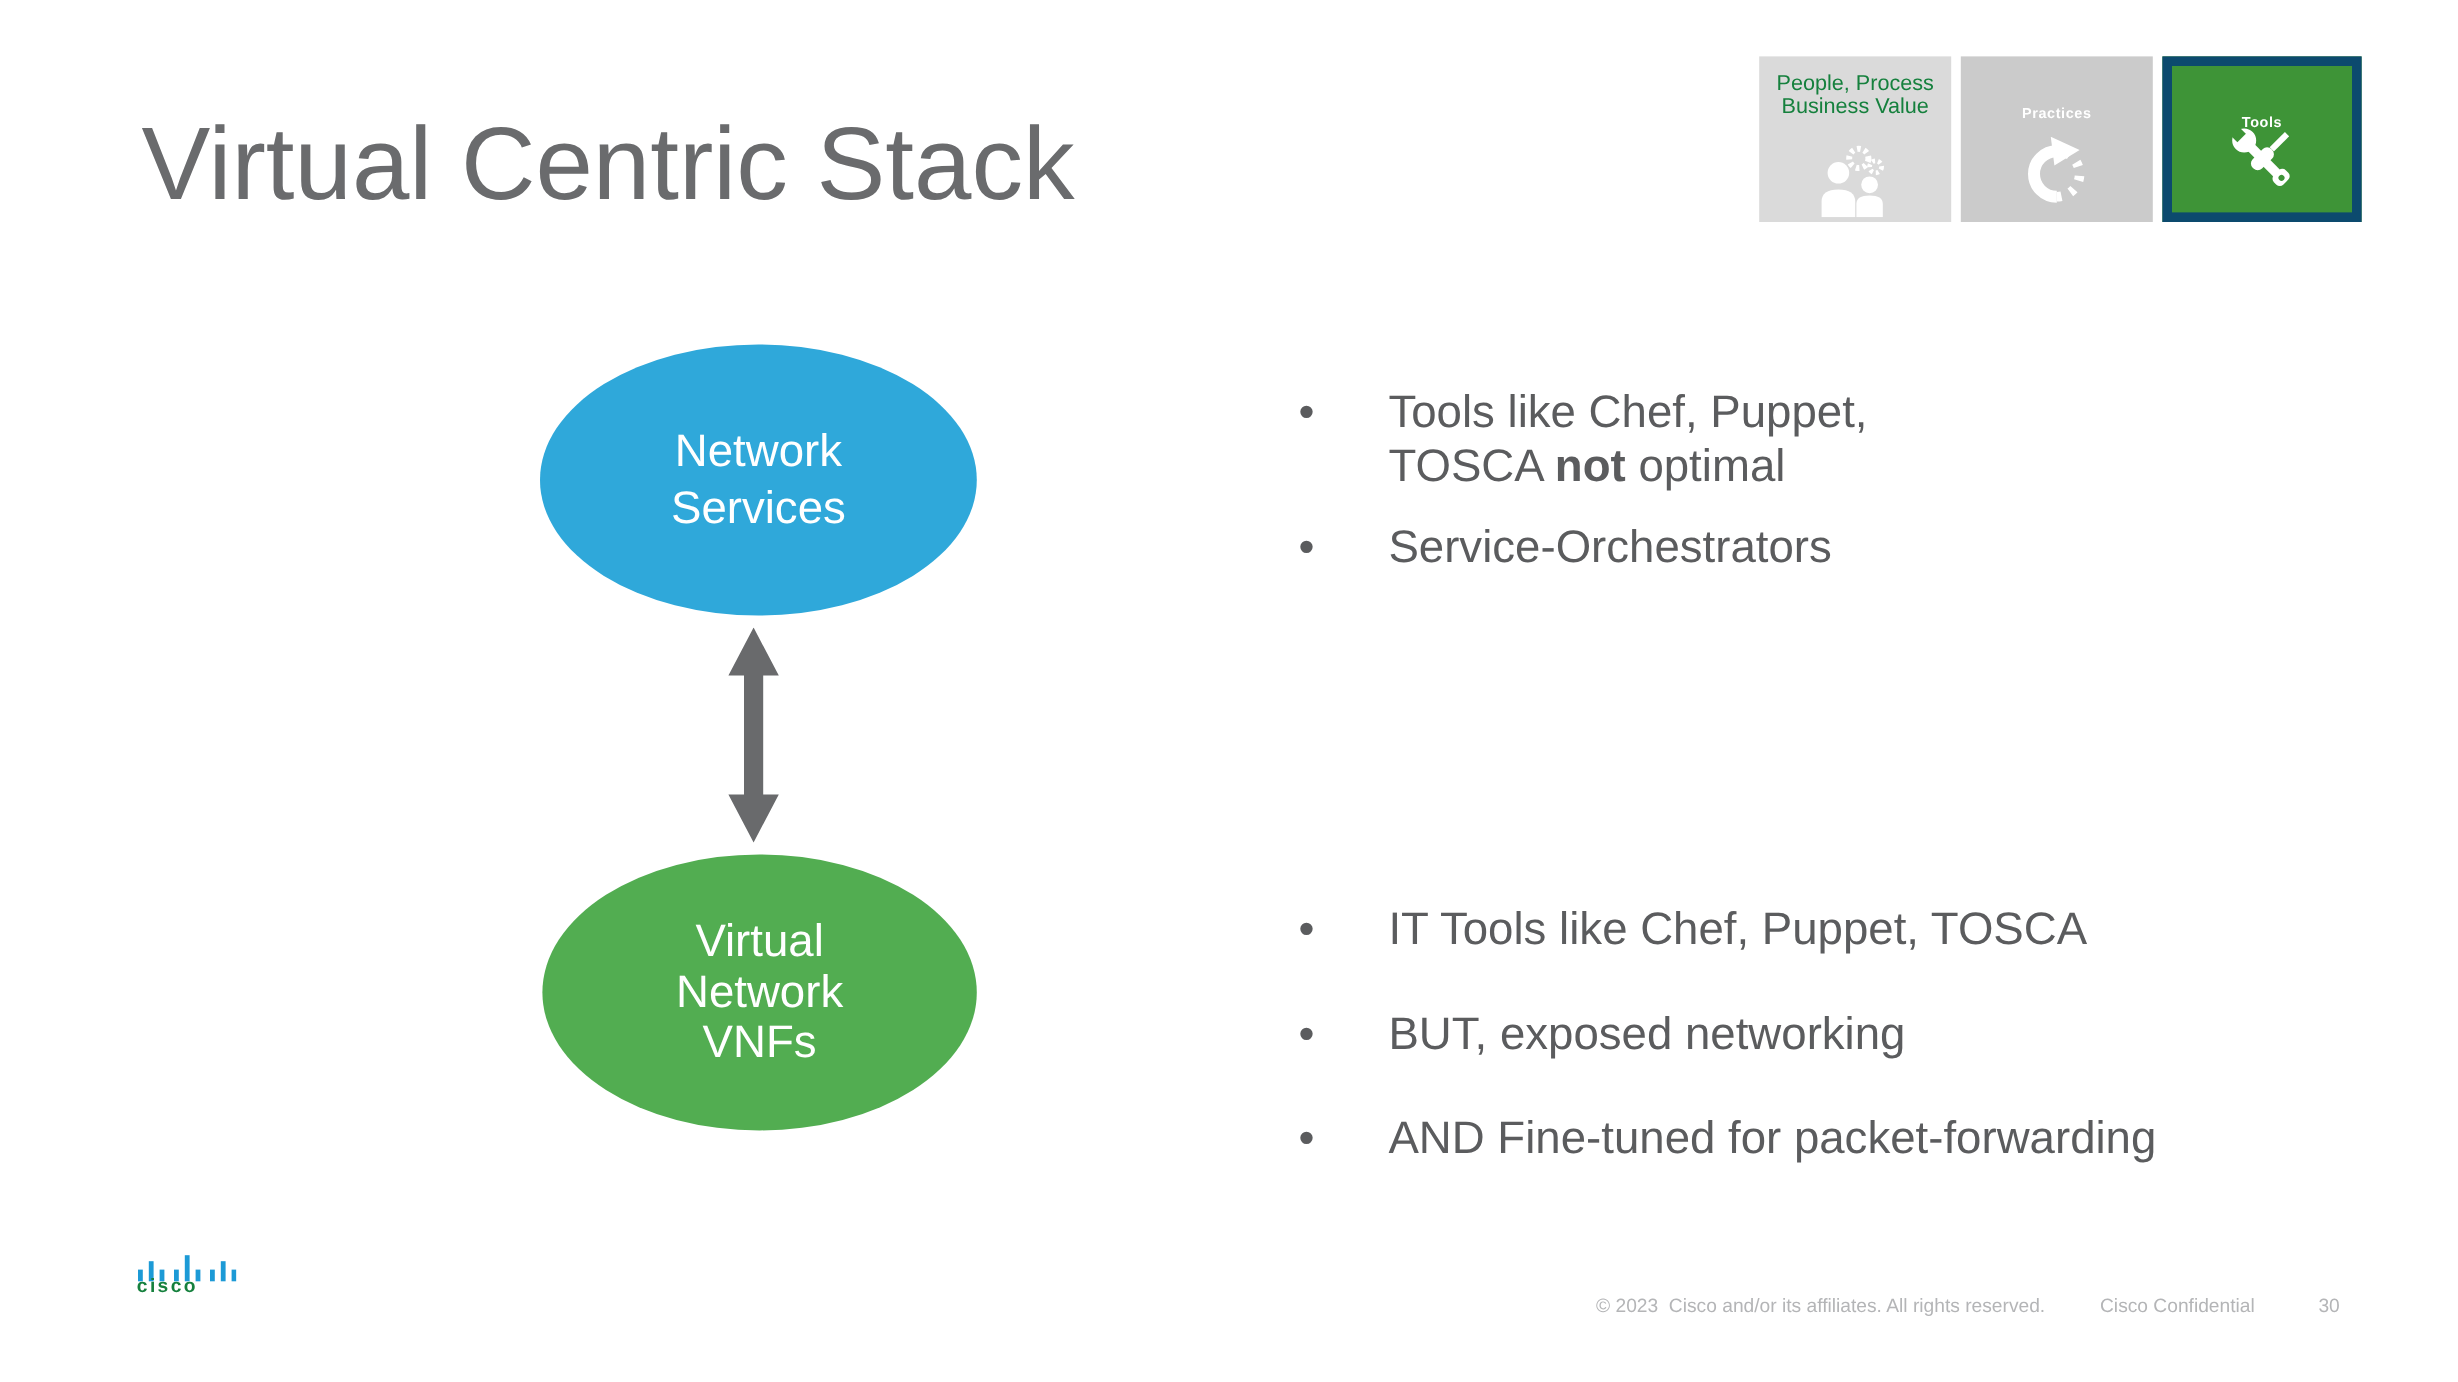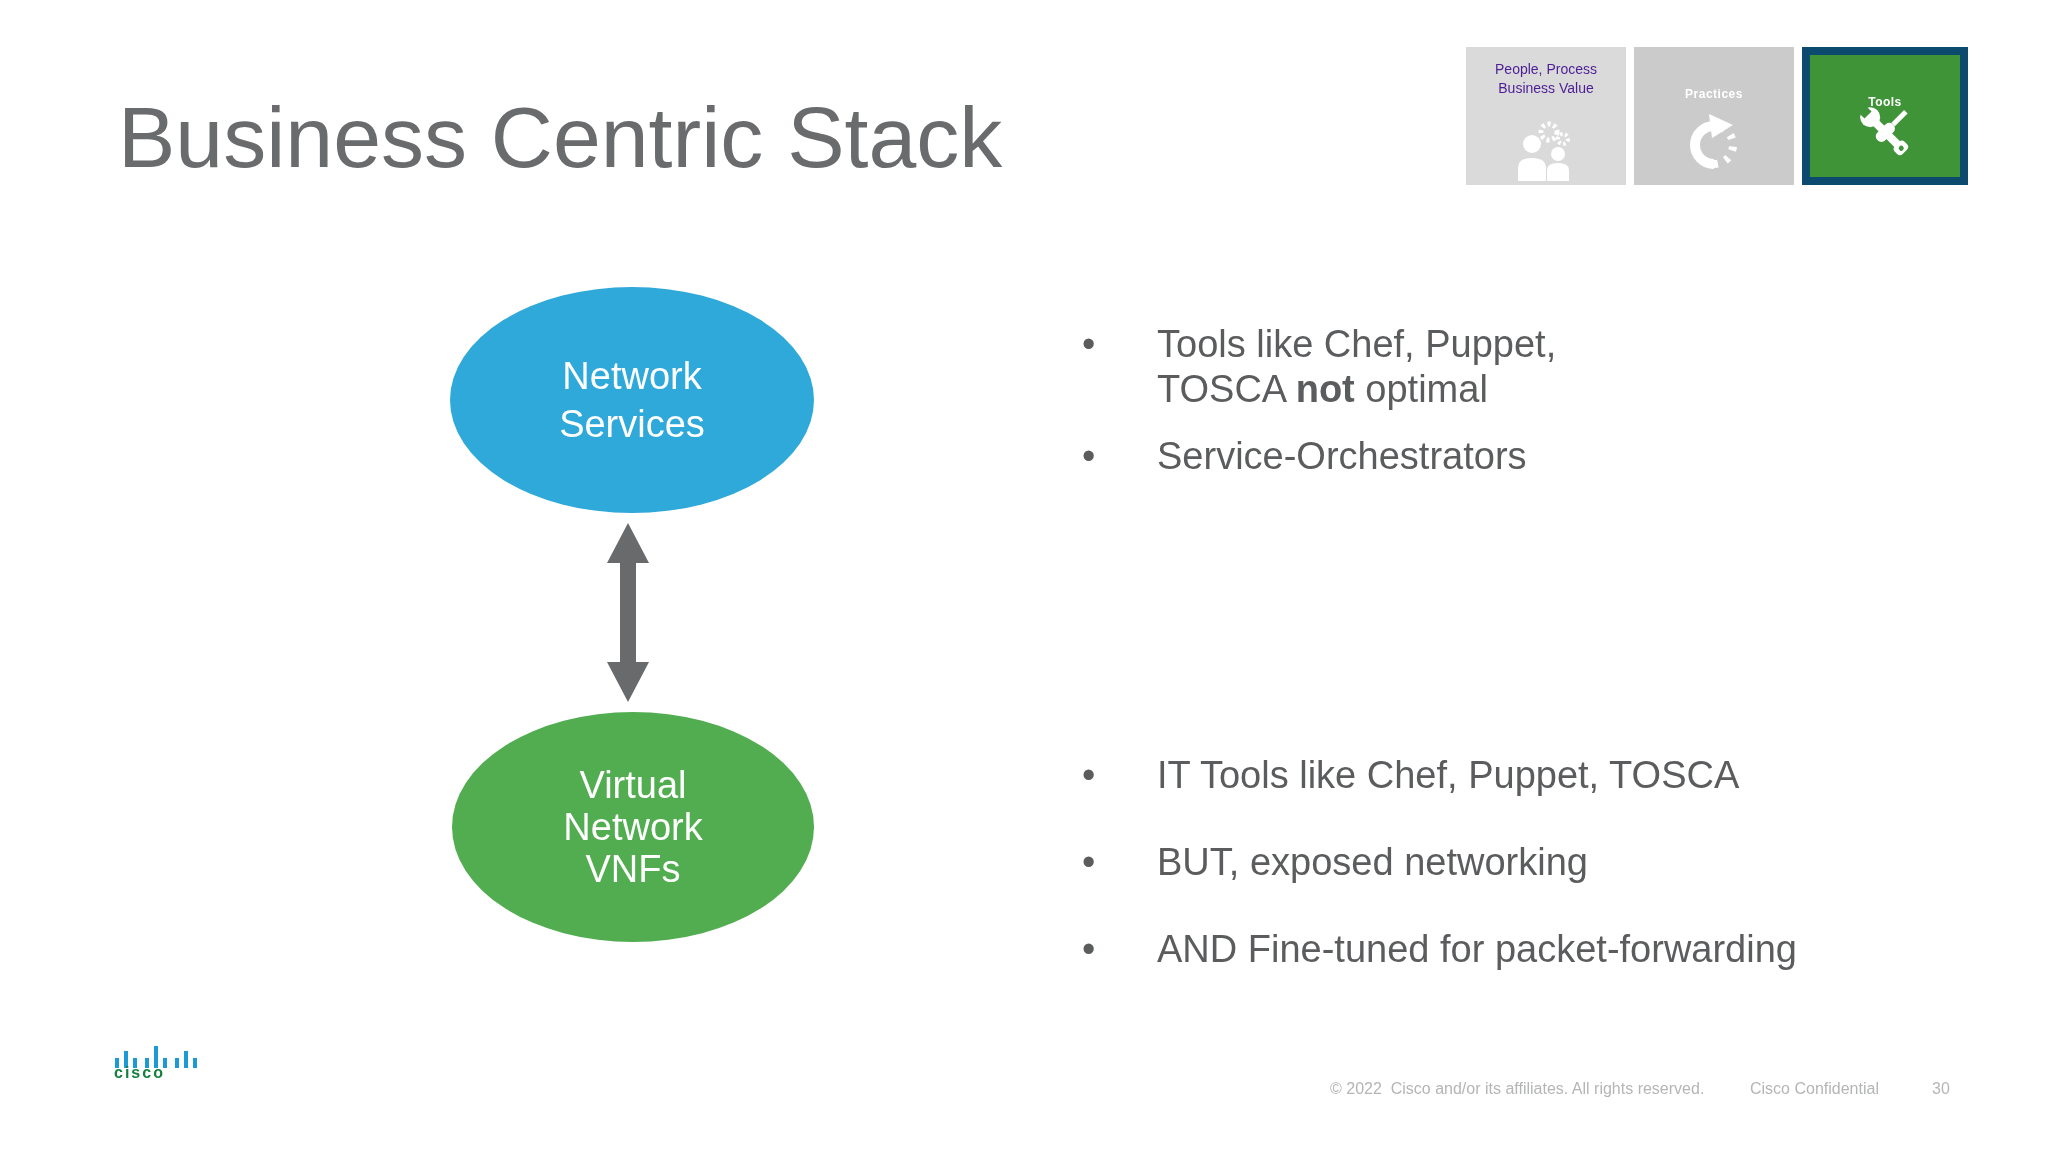--- a/index.html
+++ b/index.html
@@ -9,21 +9,21 @@
   }
   .title{
     position:absolute;left:118px;top:88px;margin:0;
     font-size:86px;font-weight:400;color:#6a6b6d;letter-spacing:0px;white-space:nowrap;
   }
   
   .tab{position:absolute;top:47px;height:138px;color:#fff;text-align:center;box-sizing:border-box;}
   .tab-people{left:1466px;width:160px;background:#dadada;}
   .tab-practices{left:1634px;width:160px;background:#cbcbcb;}
   .tab-tools{left:1802px;width:166px;background:#3e9437;border:8px solid #0c4a6e;}
-  .tab-label2{margin-top:13px;font-size:14px;line-height:19px;color:#4c1d95;}
+  .tab-label2{margin-top:13px;font-size:18px;line-height:19px;color:#15803d;}
   .tab-label{margin-top:40px;font-size:12px;letter-spacing:0.5px;font-weight:bold;}
   .tab-icon{position:absolute;left:50%;transform:translateX(-50%);}
   .tab-people .tab-icon{bottom:4px;}
   .tab-practices .tab-icon{bottom:13px;}
   .tab-tools .tab-icon{bottom:12px;}
   
   .ellipse{position:absolute;border-radius:50%;display:flex;flex-direction:column;
     align-items:center;justify-content:center;color:#fff;text-align:center;}
   .ellipse-blue{left:450px;top:287px;width:364px;height:226px;background:#2fa8da;
     font-size:38px;line-height:48px;}
@@ -50,21 +50,21 @@
   .logo{position:absolute;left:113px;top:1042px;width:110px;height:50px;}
   .logo-bars{position:absolute;left:2px;top:2px;}
   .logo-word{position:absolute;left:1px;top:22px;font-size:16px;font-weight:bold;
     color:#15803d;letter-spacing:2px;}
 </style>
 </head>
 <body>
 
 <div class="slide">
 
-  <h1 class="title">Business Centric Stack</h1>
+  <h1 class="title">Virtual Centric Stack</h1>
 
   <div class="tab tab-people">
     <div class="tab-label2">
       <div>People, Process</div>
       <div>Business Value</div>
     </div>
     <svg class="tab-icon" width="72" height="62" viewBox="0 0 72 62">
       <circle cx="39" cy="13" r="8" fill="none" stroke="#ffffff" stroke-width="5" stroke-dasharray="3 3"></circle>
       <circle cx="53" cy="20" r="5" fill="none" stroke="#ffffff" stroke-width="4" stroke-dasharray="2.5 2.5"></circle>
       <circle cx="22" cy="25" r="9" fill="#ffffff"></circle>
@@ -156,17 +156,17 @@
       <rect x="30" y="14" width="4" height="10" fill="#1c9ad6"></rect>
       <rect x="39" y="2" width="4" height="22" fill="#1c9ad6"></rect>
       <rect x="48" y="14" width="4" height="10" fill="#1c9ad6"></rect>
       <rect x="60" y="14" width="4" height="10" fill="#1c9ad6"></rect>
       <rect x="69" y="7" width="4" height="17" fill="#1c9ad6"></rect>
       <rect x="78" y="14" width="4" height="10" fill="#1c9ad6"></rect>
     </svg>
     <div class="logo-word">cisco</div>
   </div>
 
-  <div class="footer-text f-copy">© 2022  Cisco and/or its affiliates. All rights reserved.</div>
+  <div class="footer-text f-copy">© 2023  Cisco and/or its affiliates. All rights reserved.</div>
   <div class="footer-text f-conf">Cisco Confidential</div>
   <div class="footer-text f-page">30</div>
 
 </div>
 
 </body></html>

